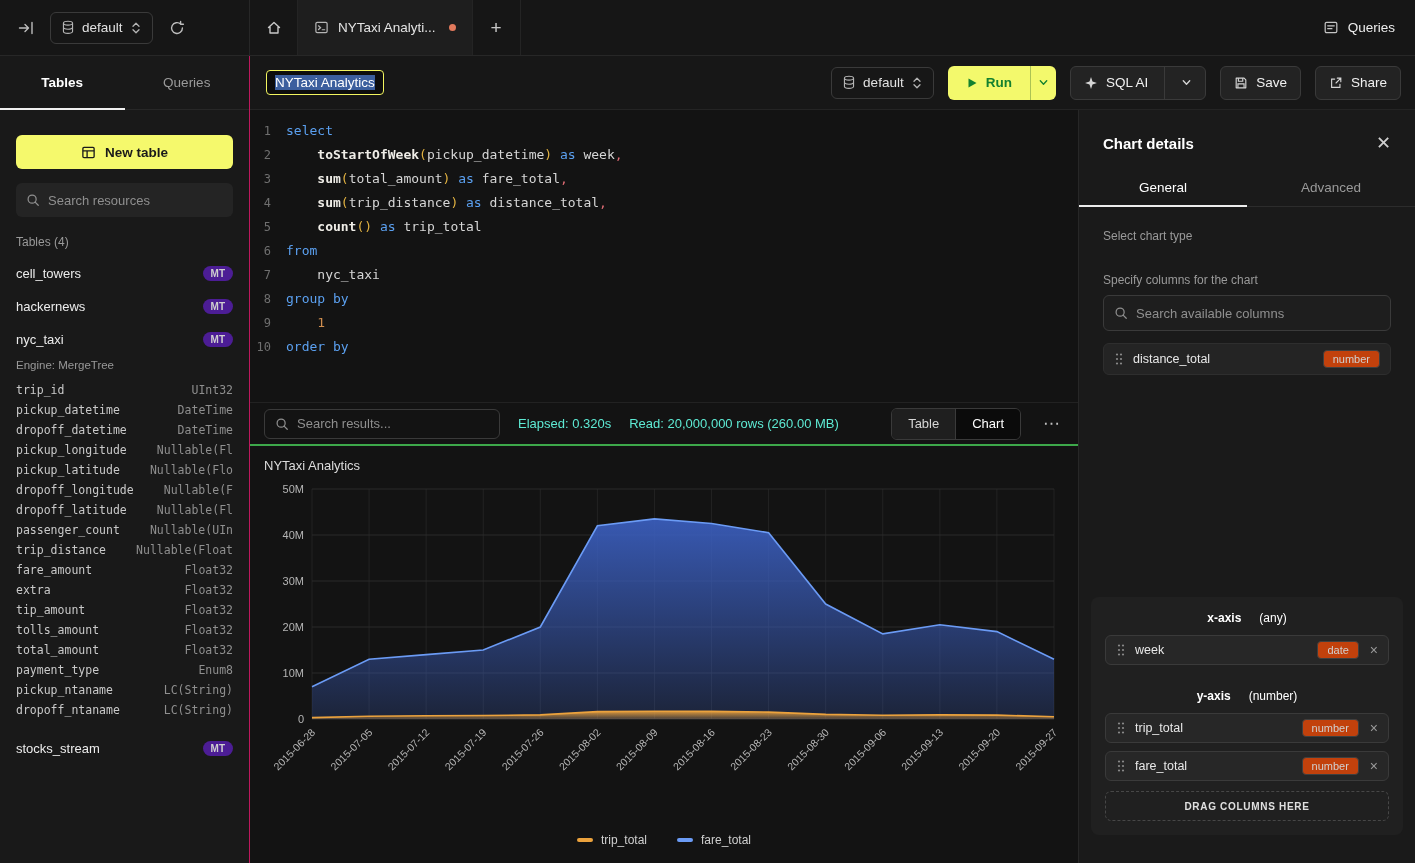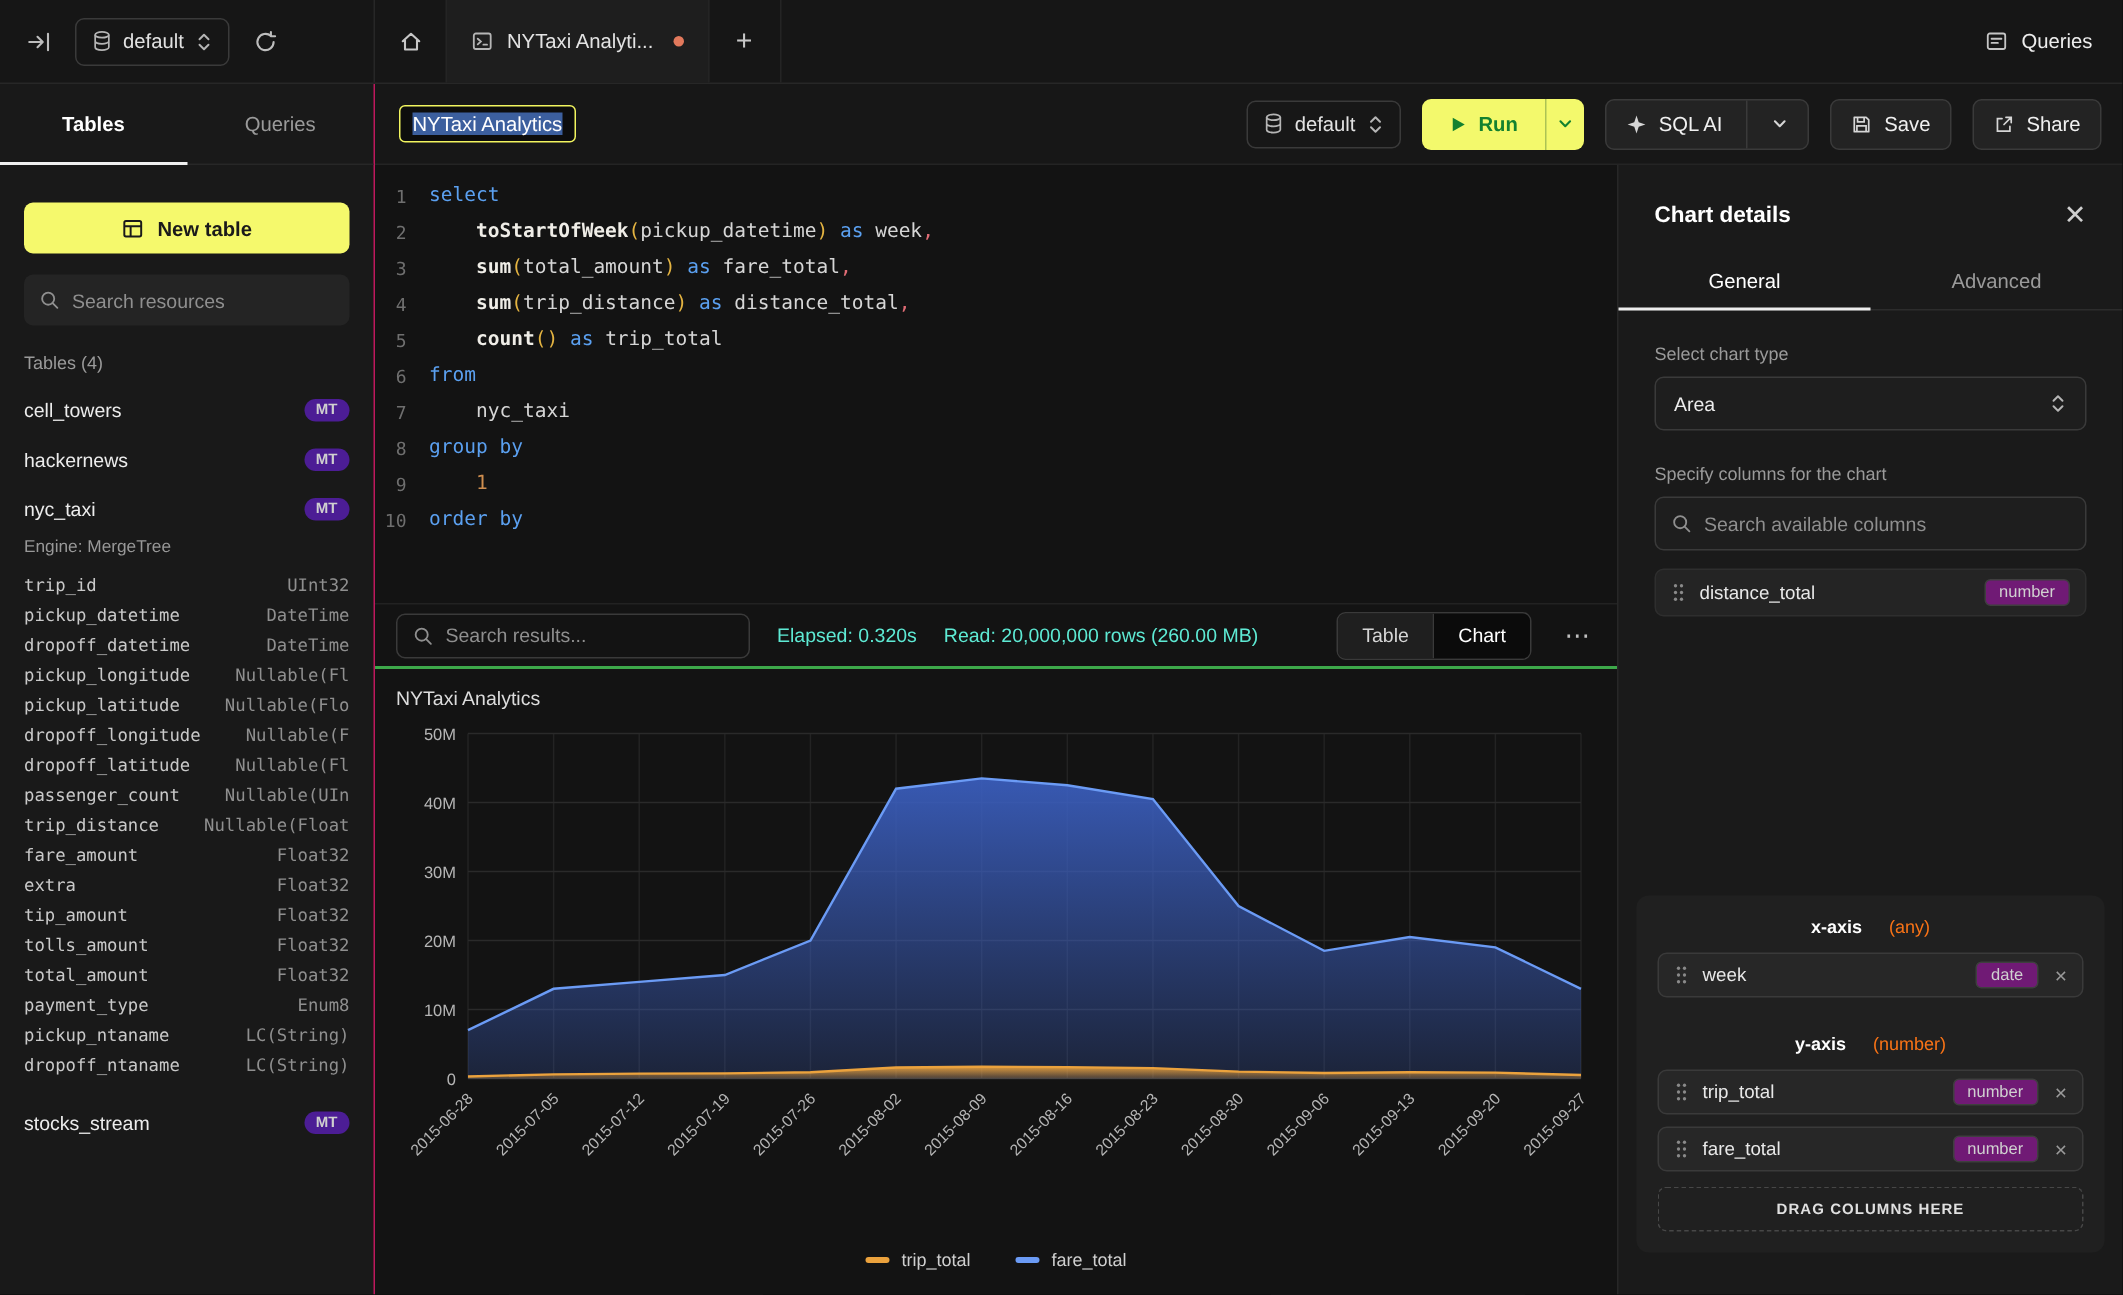--- a/index.html
+++ b/index.html
@@ -104,26 +104,26 @@
 .rp-tab{flex:1;height:38px;display:flex;align-items:center;justify-content:center;color:#9a9a9a;font-size:13.5px;position:relative}
 .rp-tab.active{color:#fff}
 .rp-tab.active::after{content:"";position:absolute;left:0;right:0;bottom:-1px;height:2px;background:#ececec}
 .rp-label{padding:22px 24px 8px;color:#9a9a9a;font-size:12px}
 .rp-select{margin:0 24px;height:36px;border:1px solid #3a3a3a;border-radius:6px;display:flex;align-items:center;justify-content:space-between;padding:0 12px;color:#ececec;background:#1e1e1e;font-size:13px}
 .rp-select .icon{color:#b5b5b5}
 .rp-search{margin:0 24px;height:36px;border:1px solid #3a3a3a;border-radius:6px;display:flex;align-items:center;gap:8px;padding:0 10px;color:#8f8f8f;background:#1e1e1e}
 .avail-list{margin:12px 24px 0;display:flex;flex-direction:column;gap:8px}
 .col-card{height:32px;display:flex;align-items:center;gap:9px;padding:0 10px;background:#242424;border:1px solid #2e2e2e;border-radius:6px}
 .col-card .nm,.axis-row .nm{flex:1;color:#e8e8e8;font-size:12.5px}
-.badge{font-size:11px;padding:2px 9px;background:#701a75;border:1px solid #3f3f3f;border-radius:4px;color:#d0d0d0;white-space:nowrap}
+.badge{font-size:11px;padding:2px 9px;background:#c2410c;border:1px solid #3f3f3f;border-radius:4px;color:#d0d0d0;white-space:nowrap}
 .rp-spacer{flex:1}
 .axis-card{margin:0 12px 28px;background:#202020;border-radius:8px;padding:12px 14px 14px}
 .axis-head{display:flex;justify-content:center;gap:18px;font-size:12px;padding:2px 0 10px}
 .axis-head .ax{color:#fff;font-weight:700}
-.axis-head .hint{color:#f97316}
+.axis-head .hint{color:#ffffff}
 .axis-head.second{padding-top:24px}
 .axis-rows{display:flex;flex-direction:column;gap:8px}
 .axis-row{height:30px;display:flex;align-items:center;gap:9px;padding:0 10px;background:#272727;border:1px solid #3a3a3a;border-radius:6px}
 .x-remove{color:#9a9a9a;font-size:14px;margin-left:2px;line-height:1}
 .dropzone{margin-top:10px;height:30px;border:1px dashed #474747;border-radius:6px;display:flex;align-items:center;justify-content:center;font-size:10px;font-weight:700;letter-spacing:.7px;color:#e0e0e0}
 </style>
 </head>
 <body>
 
 <div class="app">
@@ -534,28 +534,20 @@
             <button class="rp-close">
               <span>✕</span>
             </button>
           </div>
           <div class="rp-tabs">
             <button class="rp-tab active">General</button>
             <button class="rp-tab">Advanced</button>
           </div>
 
           <div class="rp-label">Select chart type</div>
-          <div class="rp-select">
-            <span>Area</span>
-            <span class="icon">
-              <svg width="12" height="14" viewBox="0 0 12 14">
-                  <path d="M3 5.2L6 2.2l3 3M3 8.8l3 3 3-3" stroke="currentColor" stroke-width="1.3" fill="none" stroke-linecap="round" stroke-linejoin="round"></path>
-                </svg>
-            </span>
-          </div>
 
           <div class="rp-label">Specify columns for the chart</div>
           <div class="rp-search">
             <span class="icon">
               <svg width="14" height="14" viewBox="0 0 16 16">
                   <circle cx="7" cy="7" r="4.6" stroke="currentColor" stroke-width="1.4" fill="none"></circle>
                   <path d="M10.4 10.4L14 14" stroke="currentColor" stroke-width="1.4" stroke-linecap="round"></path>
                 </svg>
             </span>
             <input placeholder="Search available columns" style="">

